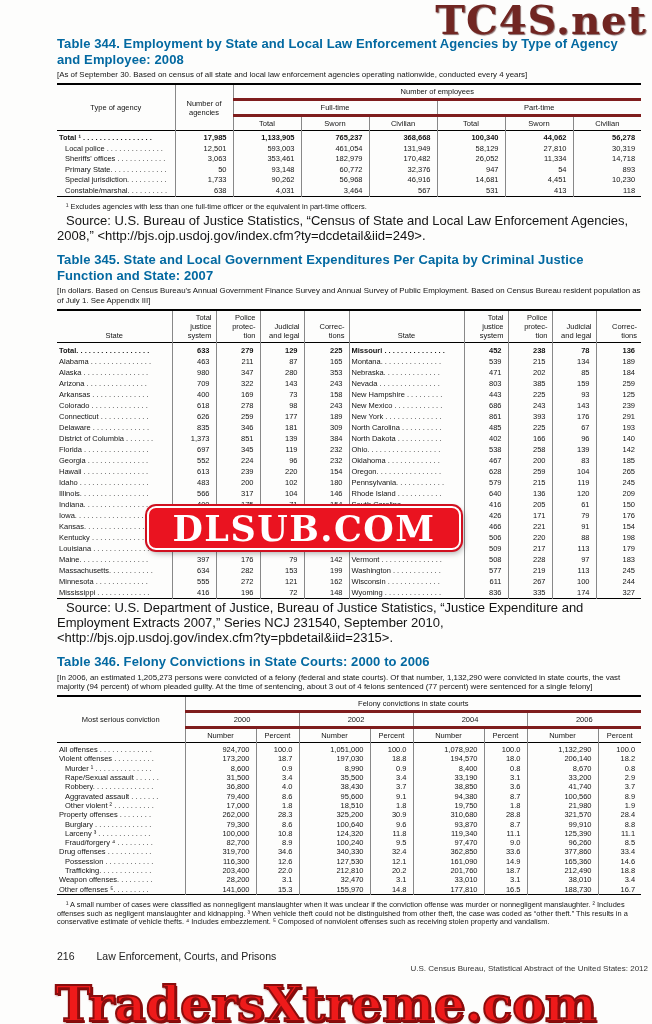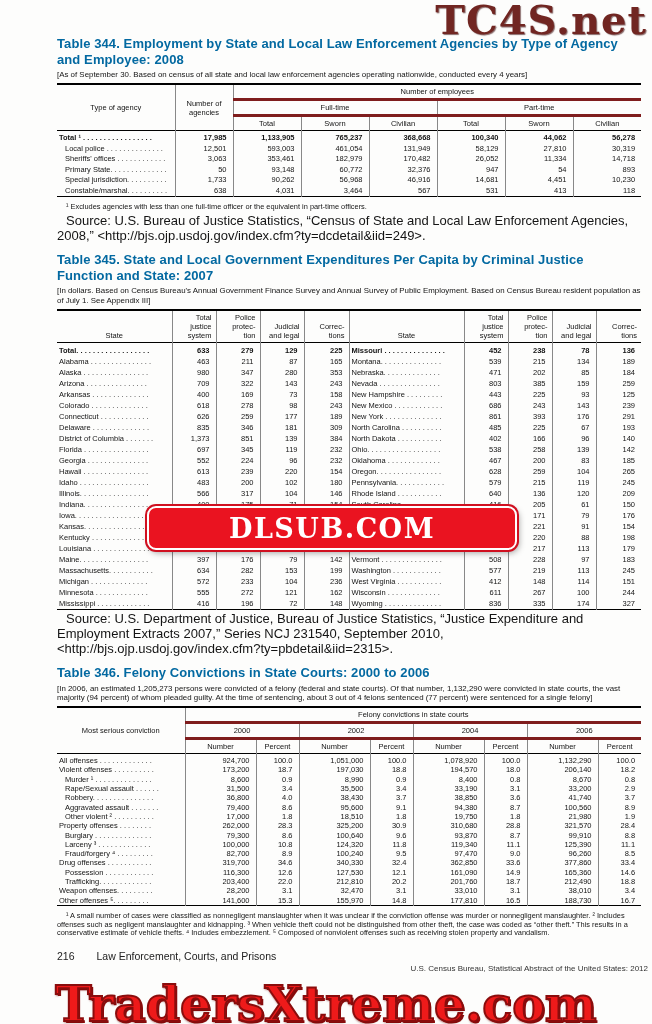--- a/index.html
+++ b/index.html
@@ -26,21 +26,21 @@
 .t344 tbody td{line-height:10.5px}
 .t345 tbody td{line-height:11px}
 .t346 tbody td{line-height:9.3px}
 tbody tr:first-child td{padding-top:2px}
 .fn{font-size:7.4px;line-height:1.16;text-indent:9px;margin:6px 0 0 0}
 .src{font-size:13px;line-height:1.16;text-indent:9px;margin:1px 0 0 0}
 .footer-line{position:absolute;left:57px;top:950px;font-size:10.5px;color:#222}
 .footer-line .pg{margin-right:22px}
 .attr{position:absolute;right:4px;top:964px;font-size:8px;color:#333;z-index:1}
 .wm-top{position:absolute;top:-4px;right:5px;z-index:9;font-family:"DejaVu Serif",serif;font-weight:bold;font-size:40px;letter-spacing:1px;color:#712622;text-shadow:1px 1px 1px rgba(60,10,10,.6)}
-.wm-center{position:absolute;top:506px;left:147px;width:370px;height:44px;z-index:9;background:#ea1320;border:2.5px solid #fff;box-shadow:0 0 0 2px #d01020,2px 3px 6px rgba(0,0,0,.35);border-radius:9px;display:flex;align-items:center;justify-content:center;font-family:"DejaVu Serif",serif;font-weight:bold;font-size:27px;letter-spacing:1.5px;color:#fff}
+.wm-center{position:absolute;top:506px;left:147px;width:314px;height:44px;z-index:9;background:#ea1320;border:2.5px solid #fff;box-shadow:0 0 0 2px #d01020,2px 3px 6px rgba(0,0,0,.35);border-radius:9px;display:flex;align-items:center;justify-content:center;font-family:"DejaVu Serif",serif;font-weight:bold;font-size:35px;letter-spacing:1.5px;color:#fff}
 .wm-bottom{position:absolute;left:0;bottom:-6px;width:652px;z-index:9;text-align:center;font-family:"DejaVu Serif",serif;font-weight:bold;font-size:49px;line-height:1.05;color:#ee1a1a;-webkit-text-stroke:2px #8a0d0d;text-shadow:0 2px 2px rgba(120,10,10,.5),2px 2px 0 #8a0d0d}
 </style>
 </head>
 <body>
 
 <div class="wm-top">TC4S.net</div>
 
 <div class="content">
 
   <div class="section">
@@ -420,32 +420,20 @@
             <td class="num bl">282</td>
             <td class="num bl">153</td>
             <td class="num bl">199</td>
             <td class="lbl bl">Washington . . . . . . . . . . . .</td>
             <td class="num bl">577</td>
             <td class="num bl">219</td>
             <td class="num bl">113</td>
             <td class="num bl">245</td>
           </tr>
           <tr>
-            <td class="lbl">Michigan . . . . . . . . . . . . . .</td>
-            <td class="num bl">572</td>
-            <td class="num bl">233</td>
-            <td class="num bl">104</td>
-            <td class="num bl">236</td>
-            <td class="lbl bl">West Virginia . . . . . . . . . . .</td>
-            <td class="num bl">412</td>
-            <td class="num bl">148</td>
-            <td class="num bl">114</td>
-            <td class="num bl">151</td>
-          </tr>
-          <tr>
             <td class="lbl">Minnesota . . . . . . . . . . . . .</td>
             <td class="num bl">555</td>
             <td class="num bl">272</td>
             <td class="num bl">121</td>
             <td class="num bl">162</td>
             <td class="lbl bl">Wisconsin . . . . . . . . . . . . .</td>
             <td class="num bl">611</td>
             <td class="num bl">267</td>
             <td class="num bl">100</td>
             <td class="num bl">244</td>

